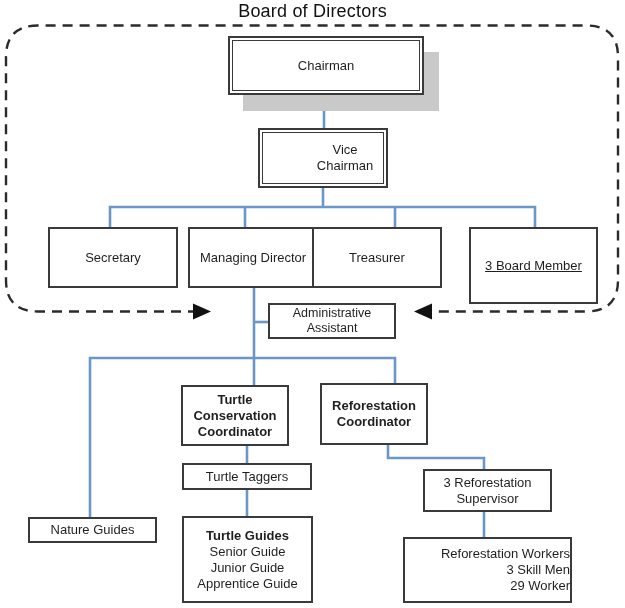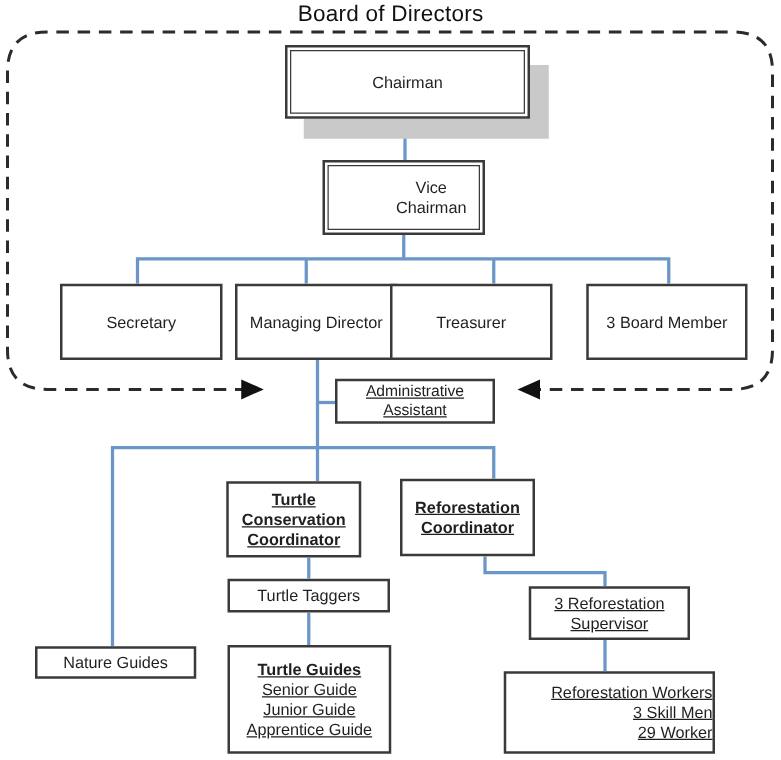--- a/index.html
+++ b/index.html
@@ -14,21 +14,21 @@
   svg.layer{position:absolute;left:0;top:0;}
   .node{
     position:absolute;background:#ffffff;border:2px solid #3a3a3a;
     display:flex;flex-direction:column;align-items:center;justify-content:center;
     text-align:center;font-size:13px;line-height:16px;box-sizing:border-box;
   }
   .node .inner-border{position:absolute;inset:2px;border:1.5px solid #3a3a3a;pointer-events:none;}
   .bold{font-weight:bold;}
   .shadow{position:absolute;background:#c9c9c9;}
   .small{font-size:12.5px;line-height:15px;}
-  .ln{display:block;text-decoration:underline;}
+  .ln{display:block;}
 </style>
 </head>
 <body>
 
 <div id="stage">
 
   <svg class="layer" width="625" height="608" viewBox="0 0 625 608">
 
     <path d="M 198,311.5 L 38,311.5 Q 6,311.5 6,280 L 6,57 Q 6,25.5 38,25.5 L 586,25.5 Q 618,25.5 618,57 L 618,280 Q 618,311.5 586,311.5 L 427,311.5" fill="none" stroke="#2b2b2b" stroke-width="2.4" stroke-dasharray="10 7"></path>
 
@@ -70,21 +70,21 @@
   </div>
 
   <div class="node" style="left:188px;top:227px;width:130px;height:61px;">
     <span>Managing Director</span>
   </div>
 
   <div class="node" style="left:312px;top:227px;width:130px;height:61px;">
     <span>Treasurer</span>
   </div>
 
-  <div class="node" style="left:469px;top:227px;width:129px;height:61px;">
+  <div class="node" style="left:469px;top:227px;width:129px;height:77px;text-decoration:underline;">
     <span>3 Board Member</span>
   </div>
 
   <div class="node small" style="left:268px;top:303px;width:128px;height:36px;">
     <span class="ln">Administrative</span>
     <span class="ln">Assistant</span>
   </div>
 
   <div class="node bold" style="left:181px;top:385px;width:108px;height:61px;">
     <span class="ln">Turtle</span>

